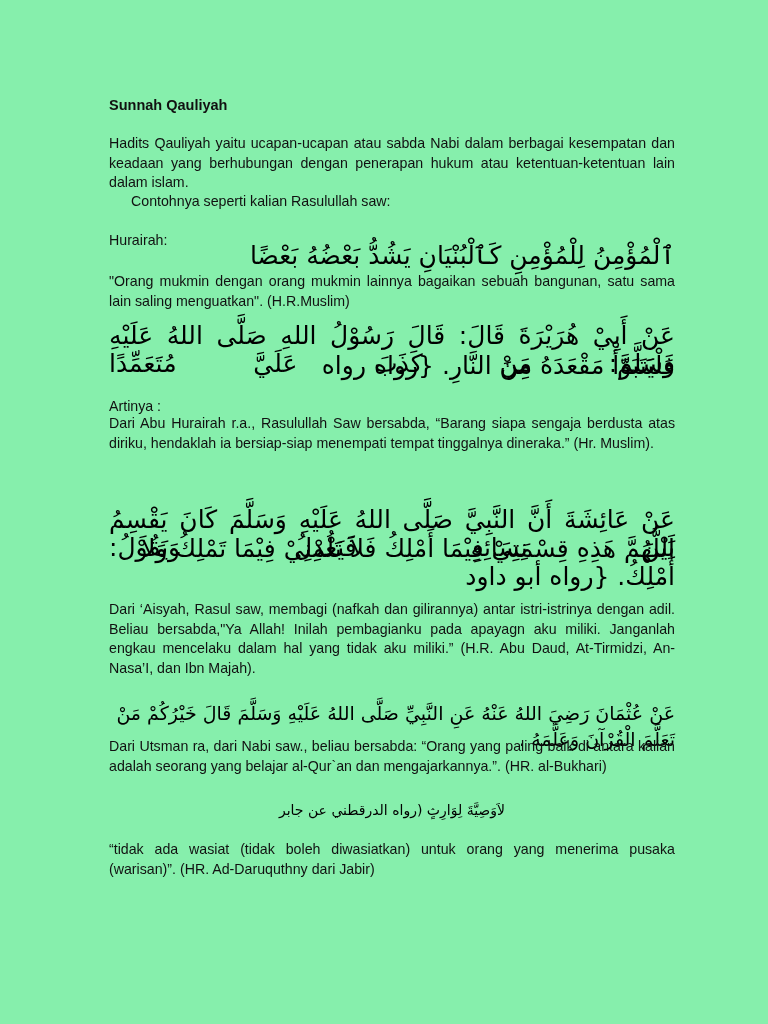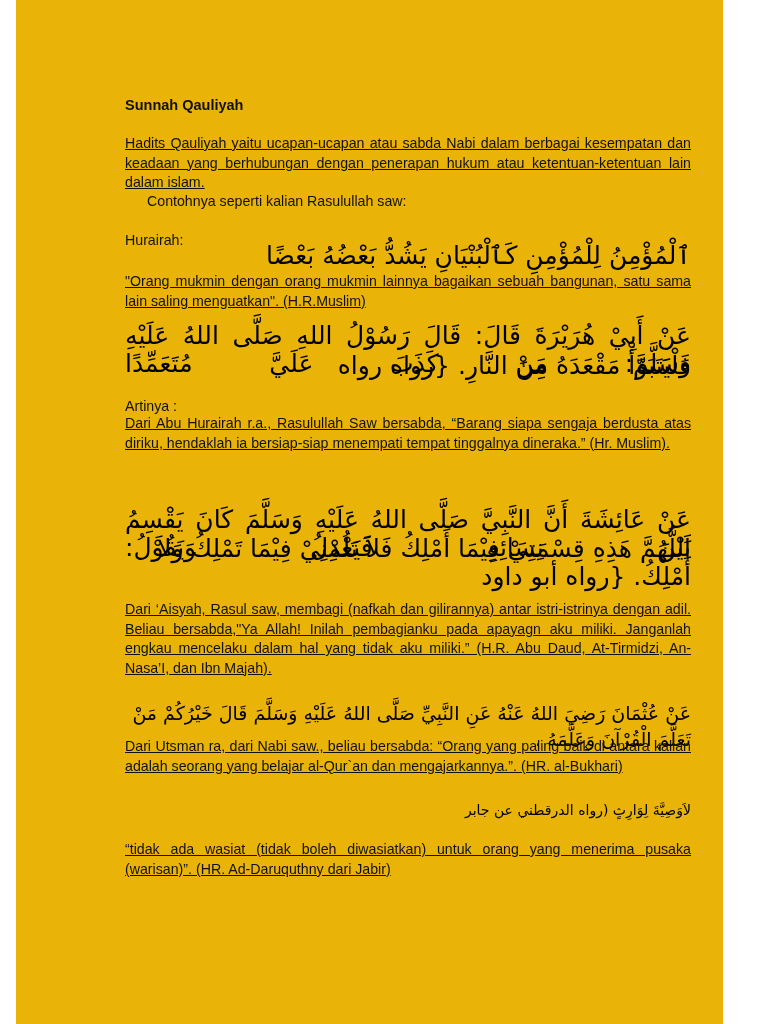--- a/index.html
+++ b/index.html
@@ -1,34 +1,34 @@
 <!DOCTYPE html>
 <html><head>
   <meta charset="utf-8">
   <style>
     html, body { margin: 0; padding: 0; background: #ffffff; }
     body { width: 768px; height: 1024px; overflow: hidden; position: relative; }
     .page {
-      position: absolute; left: 16px; top: 0; width: 707px; height: 1024px;
-      background: #eab308; color: #111111;
+      position: absolute; left: 0; top: 0; width: 768px; height: 1024px;
+      background: #86efac; color: #111111;
       font-family: "Liberation Sans", sans-serif;
       font-size: 14.2px; line-height: 19.5px;
     }
     .blk { position: absolute; left: 109px; width: 566px; }
     .title { font-weight: bold; font-size: 14.5px; }
-    .justify { text-align: justify; text-align-last: left; text-decoration: underline; }
+    .justify { text-align: justify; text-align-last: left; }
     .indent { padding-left: 22px; }
     .ar {
       direction: rtl; text-align: right;
       font-family: "DejaVu Sans", sans-serif;
       color: #000;
     }
     .ar-big { font-size: 25px; line-height: 28px; }
     .ar-med { font-size: 19px; line-height: 26px; }
-    .ar-small { font-size: 14px; line-height: 20px; }
+    .ar-small { font-size: 14px; line-height: 20px; text-align: center; }
     .ar-center { text-align: right; }
     .justify-all { text-align: justify; text-align-last: justify; }
   </style>
 </head>
 <body>
 
 <div class="page">
 
   <div class="blk title" style="top:96px;">Sunnah Qauliyah</div>
 

